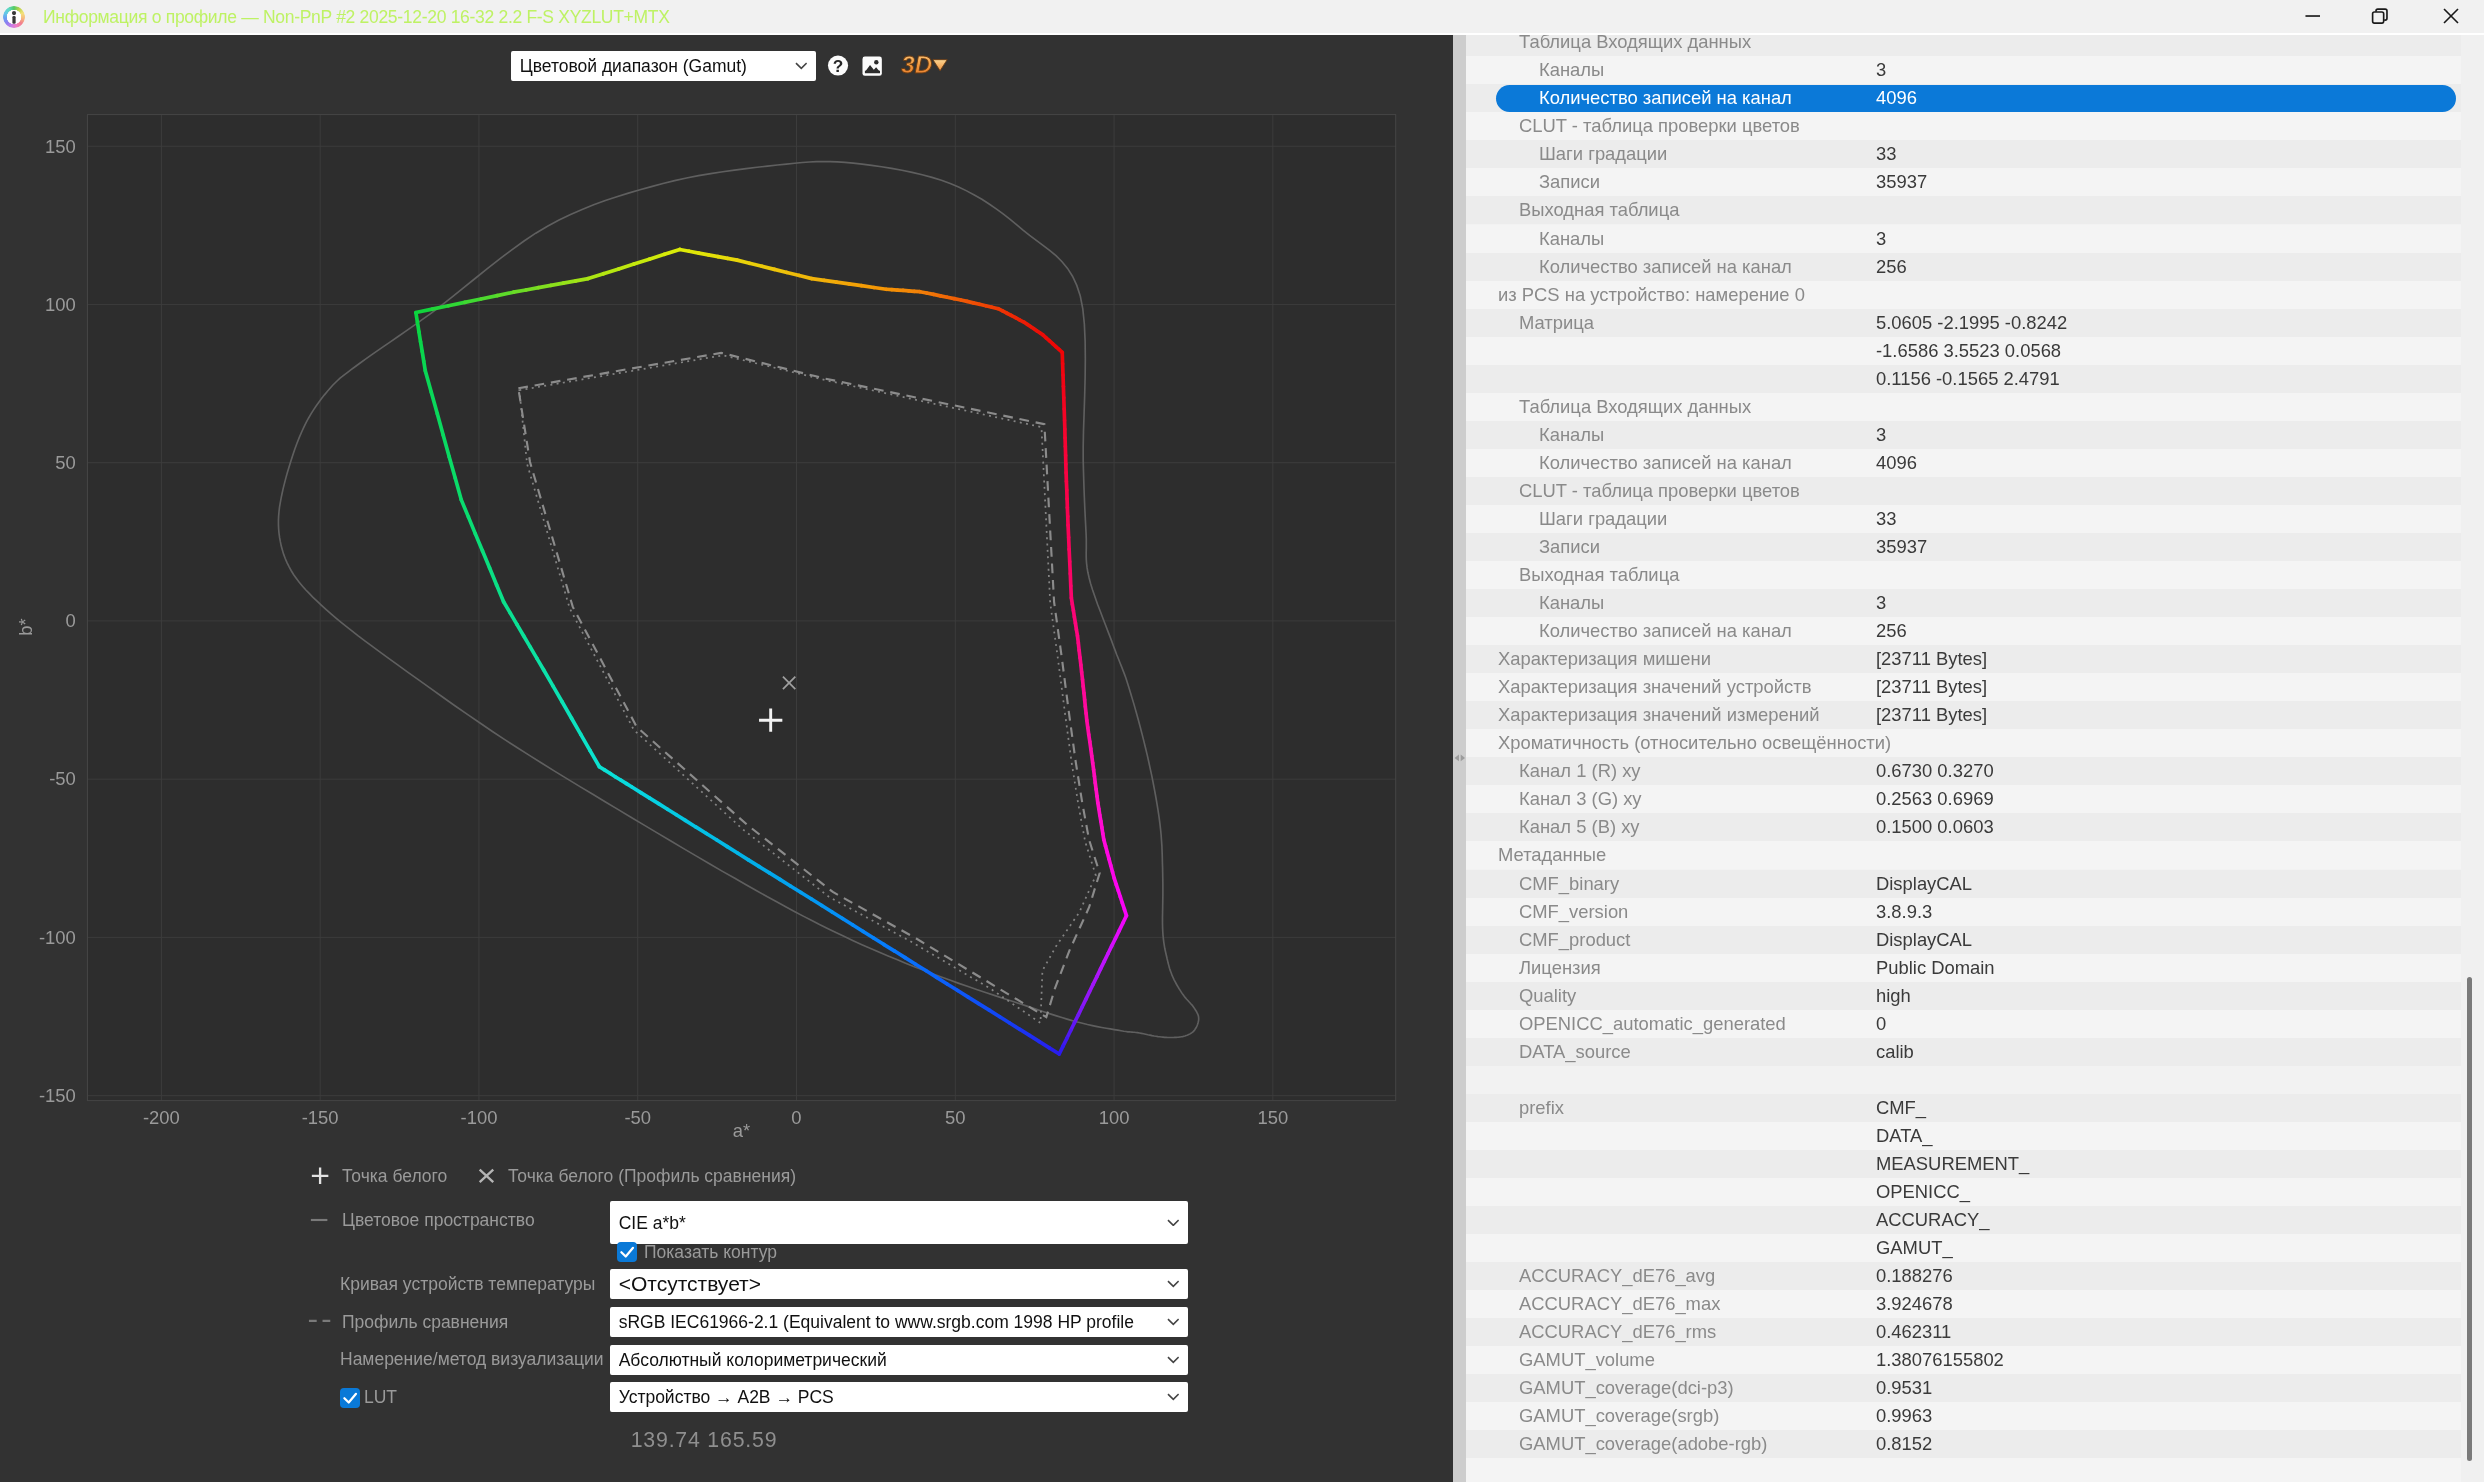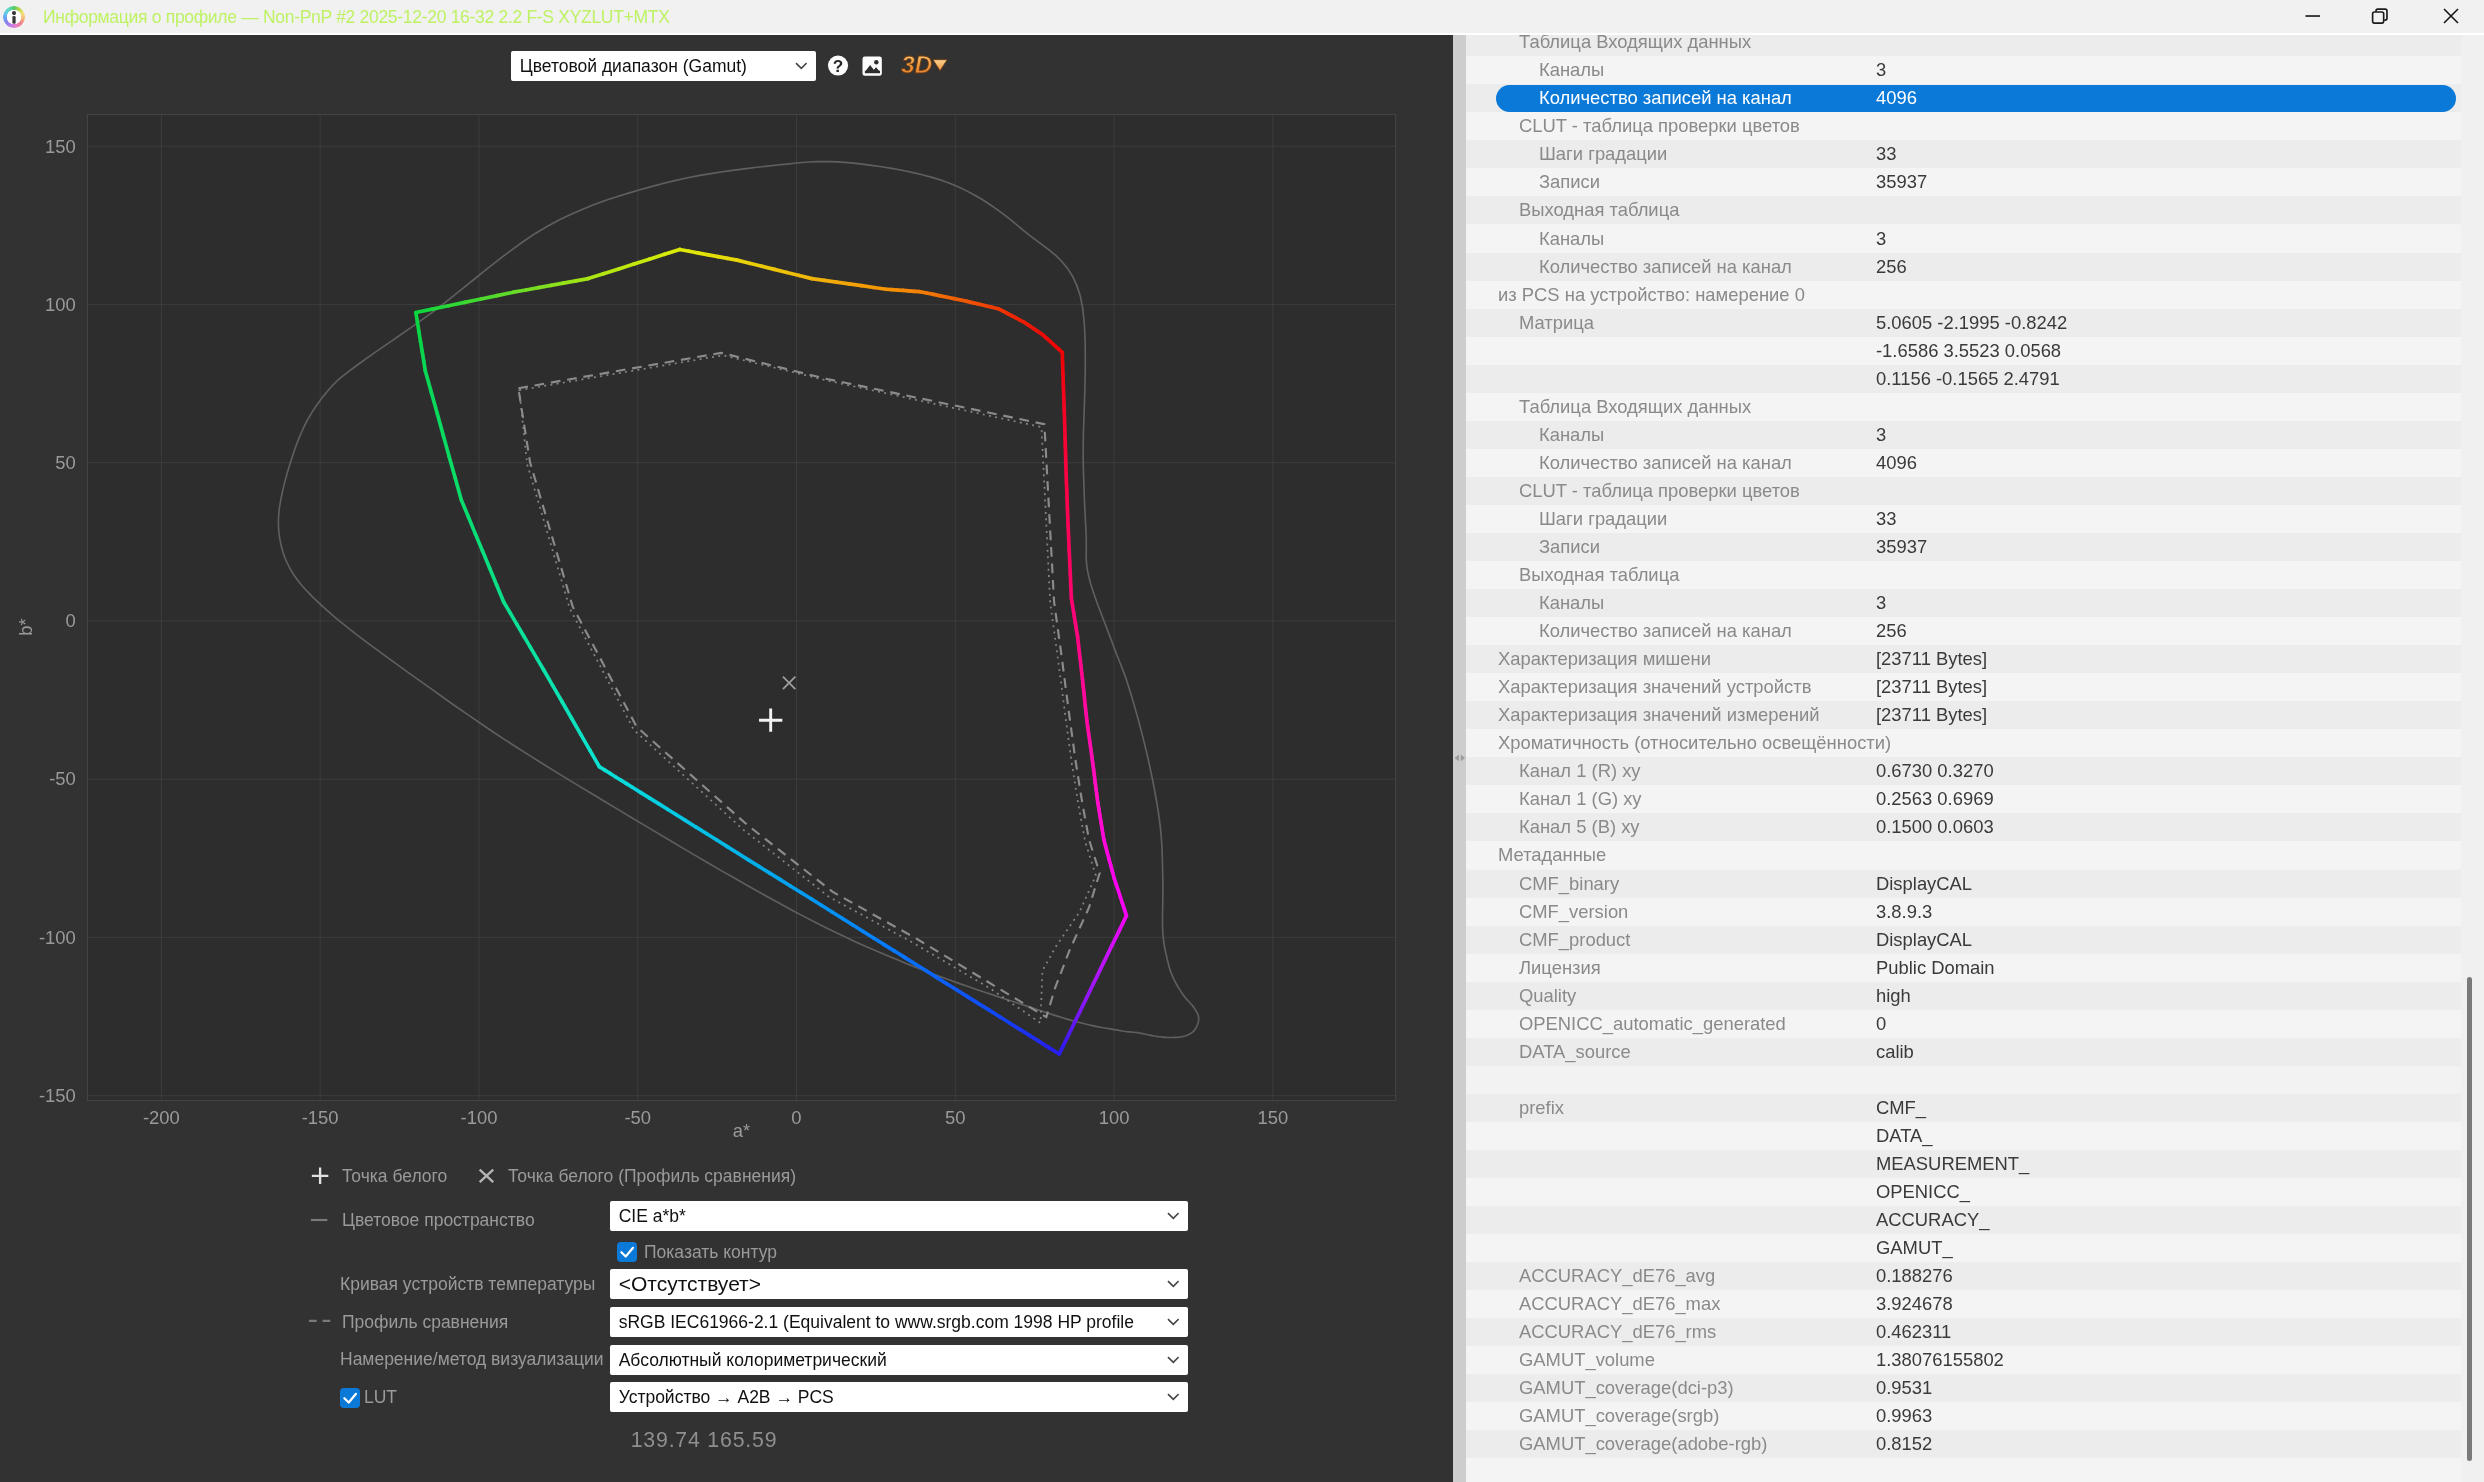--- a/index.html
+++ b/index.html
@@ -347,21 +347,21 @@
 
 <svg width="1455" height="388" viewBox="0 0 1499 400" style="position:absolute;left:0;top:1155px" xmlns="http://www.w3.org/2000/svg">
 <path d="M 321 21.5 H 338 M 329.5 13 V 30" stroke="#e2e2e2" stroke-width="2.4"></path>
 <path d="M 494 15 L 508 28 M 494 28 L 508 15" stroke="#b5b5b5" stroke-width="2.4"></path>
 <path d="M 320 67 H 337" stroke="#7a7a7a" stroke-width="2.2"></path>
 <path d="M 318 171 H 326 M 332 171 H 340" stroke="#7a7a7a" stroke-width="2.2"></path>
 </svg>
 <div class="lbl" style="left:342px;top:1176px">Точка белого</div>
 <div class="lbl" style="left:508px;top:1176px">Точка белого (Профиль сравнения)</div>
 <div class="lbl" style="left:342px;top:1220px">Цветовое пространство</div>
-<div class="dd" style="left:610px;top:1201px;width:578px;height:30px">
+<div class="dd" style="left:610px;top:1201px;width:578px;height:43px">
     <span class="ddt" style="font-size:17.5px">CIE a*b*</span>
     <svg class="chev" width="12.6" height="7.8" viewBox="0 0 13 8">
       <path d="M1 1 L6.5 6.5 L12 1" stroke="#444" stroke-width="1.6" fill="none"></path>
     </svg>
   </div>
 <div class="cb" style="left:617px;top:1242px"><svg width="20.4" height="20.4" viewBox="0 0 21 21">
       <path d="M4.5 10.5 L9 15 L16.5 6" stroke="#fff" stroke-width="2.3" fill="none" stroke-linecap="round" stroke-linejoin="round"></path>
     </svg></div>
 <div class="lbl" style="left:644px;top:1252px">Показать контур</div>
 <div class="lbl" style="left:340px;top:1284px">Кривая устройств температуры</div>
@@ -497,21 +497,21 @@
       <span class="rv" style="left:410px">[23711 Bytes]</span>
     </div>
     <div class="row" style="top:694px;background:#f4f4f4">
       <span class="rl" style="left:32px">Хроматичность (относительно освещённости)</span>
     </div>
     <div class="row" style="top:722px;background:#ececec">
       <span class="rl" style="left:53px">Канал 1 (R) xy</span>
       <span class="rv" style="left:410px">0.6730 0.3270</span>
     </div>
     <div class="row" style="top:750px;background:#f4f4f4">
-      <span class="rl" style="left:53px">Канал 1 (G) xy</span>
+      <span class="rl" style="left:53px">Канал 3 (G) xy</span>
       <span class="rv" style="left:410px">0.2563 0.6969</span>
     </div>
     <div class="row" style="top:778px;background:#ececec">
       <span class="rl" style="left:53px">Канал 5 (B) xy</span>
       <span class="rv" style="left:410px">0.1500 0.0603</span>
     </div>
     <div class="row" style="top:806px;background:#f4f4f4">
       <span class="rl" style="left:32px">Метаданные</span>
     </div>
     <div class="row" style="top:835px;background:#ececec">

